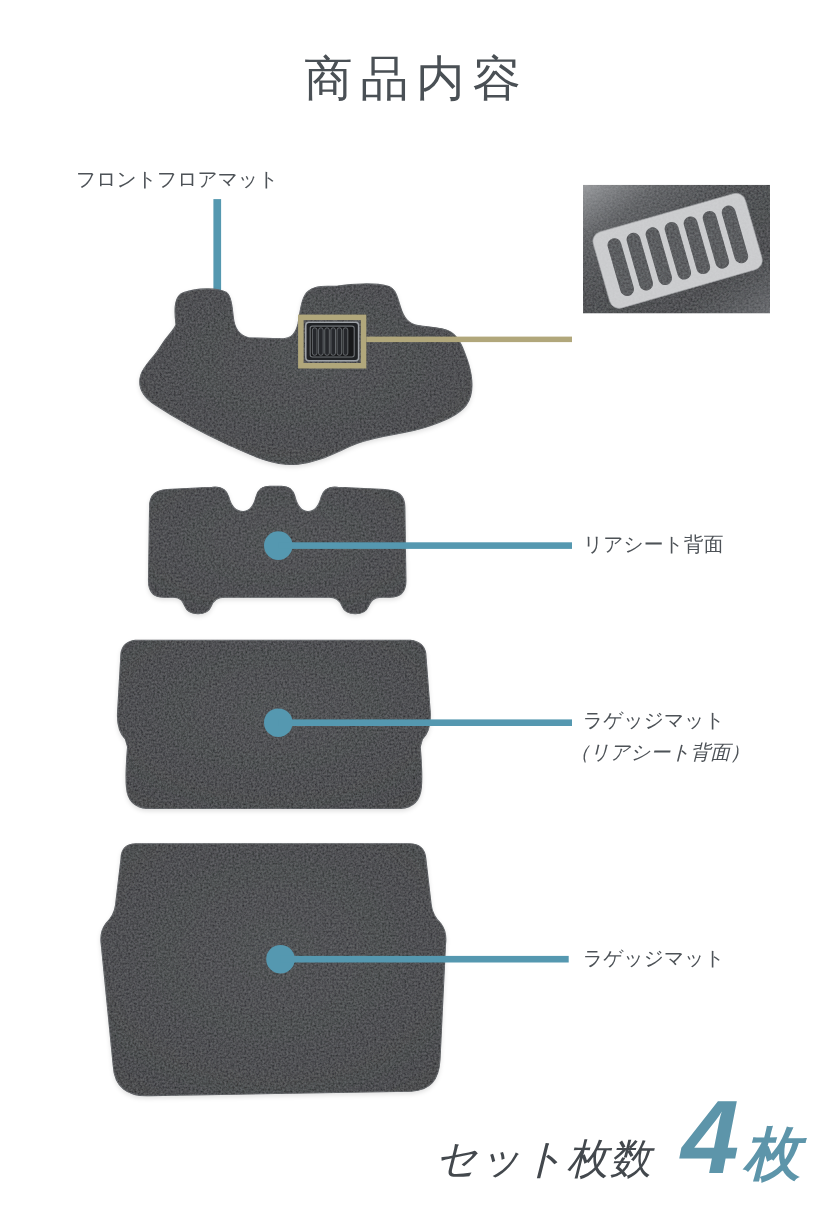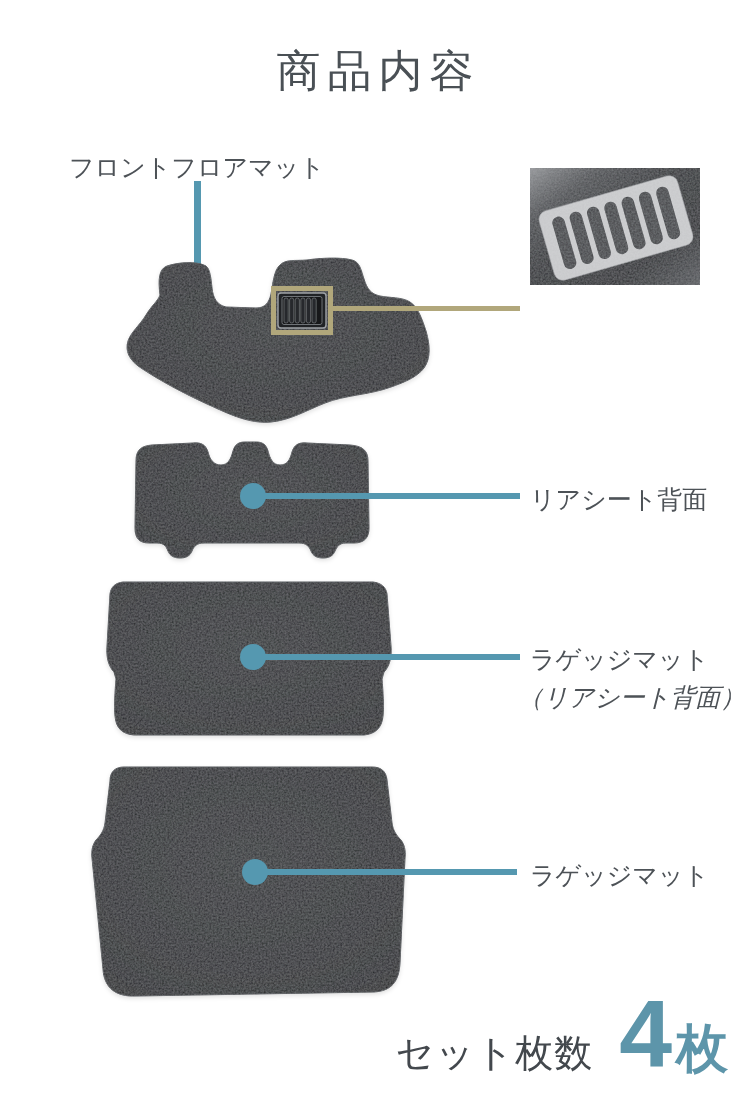--- a/index.html
+++ b/index.html
@@ -22,21 +22,21 @@
   }
   .page-title{
     position:absolute;top:42px;left:0;right:0;
     text-align:center;
     font-size:44px;font-weight:300;
     letter-spacing:7px;text-indent:7px;
     color:var(--title-color);
   }
   .callout-label{
     position:absolute;
-    font-size:25px;font-weight:400;
+    font-size:18px;font-weight:400;
     color:var(--text-dark);
     white-space:nowrap;
   }
   .callout-label .note{display:block;margin-left:-12px;margin-top:5px;font-style:italic;}
   .vline{
     position:absolute;background:var(--accent-teal);
   }
   .hline{
     position:absolute;background:var(--accent-teal);
   }
@@ -46,21 +46,21 @@
     background:var(--accent-teal);
   }
   .mat-svg{position:absolute;filter:drop-shadow(0 2px 2px rgba(0,0,0,0.12));}
   .heel-box{
     position:absolute;left:271px;top:286px;width:62px;height:49px;
     border:5px solid var(--accent-tan);
   }
   .heel-photo{position:absolute;left:530px;top:168px;}
   .footer{
     position:absolute;right:22px;bottom:16px;
-    display:flex;align-items:baseline;
+    display:flex;align-items:baseline;font-style:italic;
   }
   .footer .set-label{
     font-size:38px;color:#43484d;font-weight:400;letter-spacing:1px;
   }
   .footer .count{
     font-size:95px;font-weight:700;color:var(--footer-teal);
     margin-left:26px;line-height:0.8;
   }
   .footer .unit{
     font-size:52px;font-weight:700;color:var(--footer-teal);

